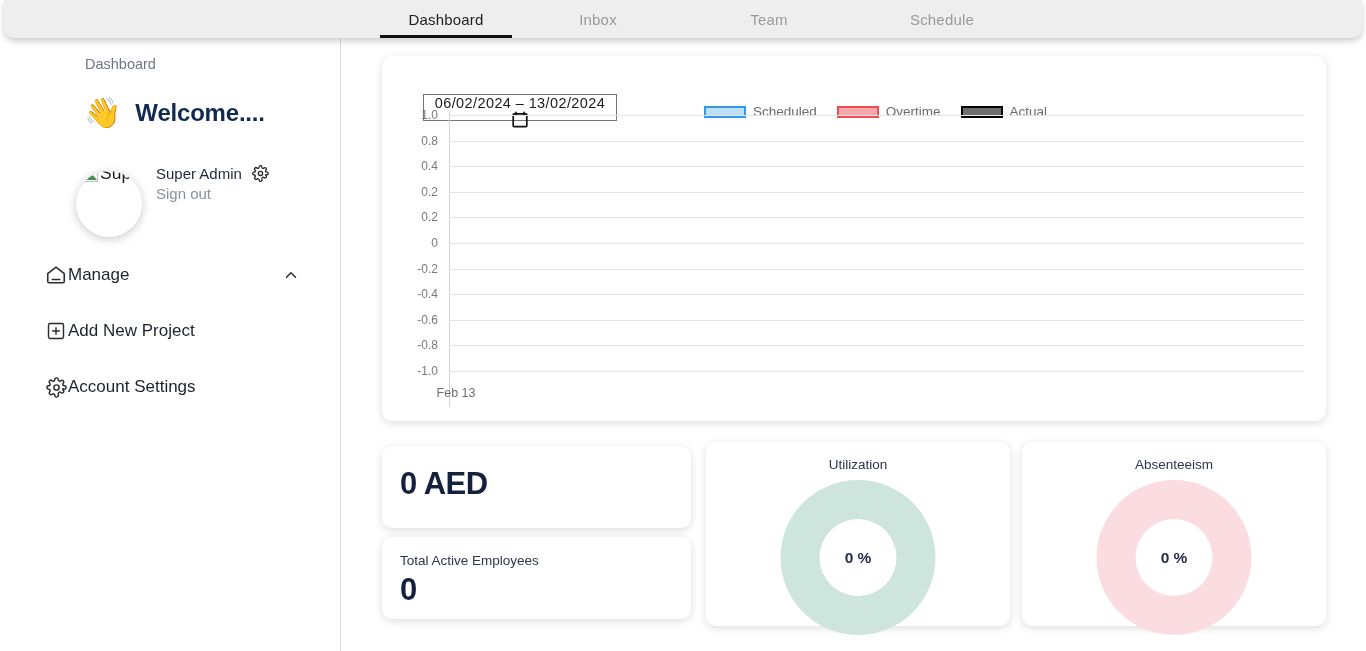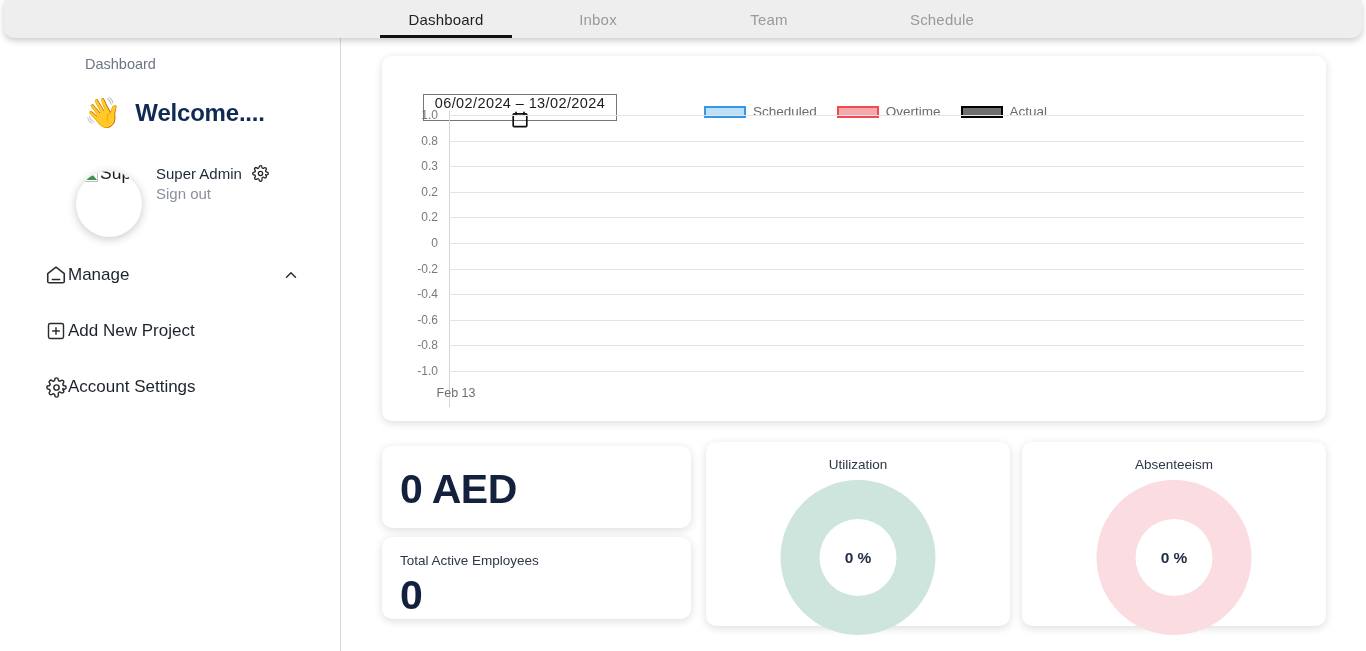--- a/index.html
+++ b/index.html
@@ -326,21 +326,21 @@
     padding: 16px 18px 0 18px;
   }
   .stat-card.one { left: 40px; top: 408px; height: 82px; }
   .stat-card.two { left: 40px; top: 499px; height: 82px; }
   .stat-title {
     font-size: 13.5px;
     color: #2d3748;
   }
   .stat-value {
     margin-top: 4px;
-    font-size: 41px;
+    font-size: 31px;
     font-weight: bold;
     color: #13213d;
     letter-spacing: -0.5px;
   }
 
   .donut-card {
     position: absolute;
     top: 404px;
     width: 304px;
     height: 184px;
@@ -506,21 +506,21 @@
       <div class="legend-item">
         <span class="legend-swatch" style="background:#6f6f6f;border:2px solid #000000;"></span>
         <span class="legend-label">Actual</span>
       </div>
     </div>
 
     <div class="plot">
       <div class="y-axis-labels" id="yticks">
           <div class="y-tick" style="top: 4px;">1.0</div>
           <div class="y-tick" style="top: 29.6px;">0.8</div>
-          <div class="y-tick" style="top: 55.2px;">0.3</div>
+          <div class="y-tick" style="top: 55.2px;">0.4</div>
           <div class="y-tick" style="top: 80.8px;">0.2</div>
           <div class="y-tick" style="top: 106.4px;">0.2</div>
           <div class="y-tick" style="top: 132px;">0</div>
           <div class="y-tick" style="top: 157.6px;">-0.2</div>
           <div class="y-tick" style="top: 183.2px;">-0.4</div>
           <div class="y-tick" style="top: 208.8px;">-0.6</div>
           <div class="y-tick" style="top: 234.4px;">-0.8</div>
           <div class="y-tick" style="top: 260px;">-1.0</div>
         </div>
       <div class="grid-area" id="gridarea">

